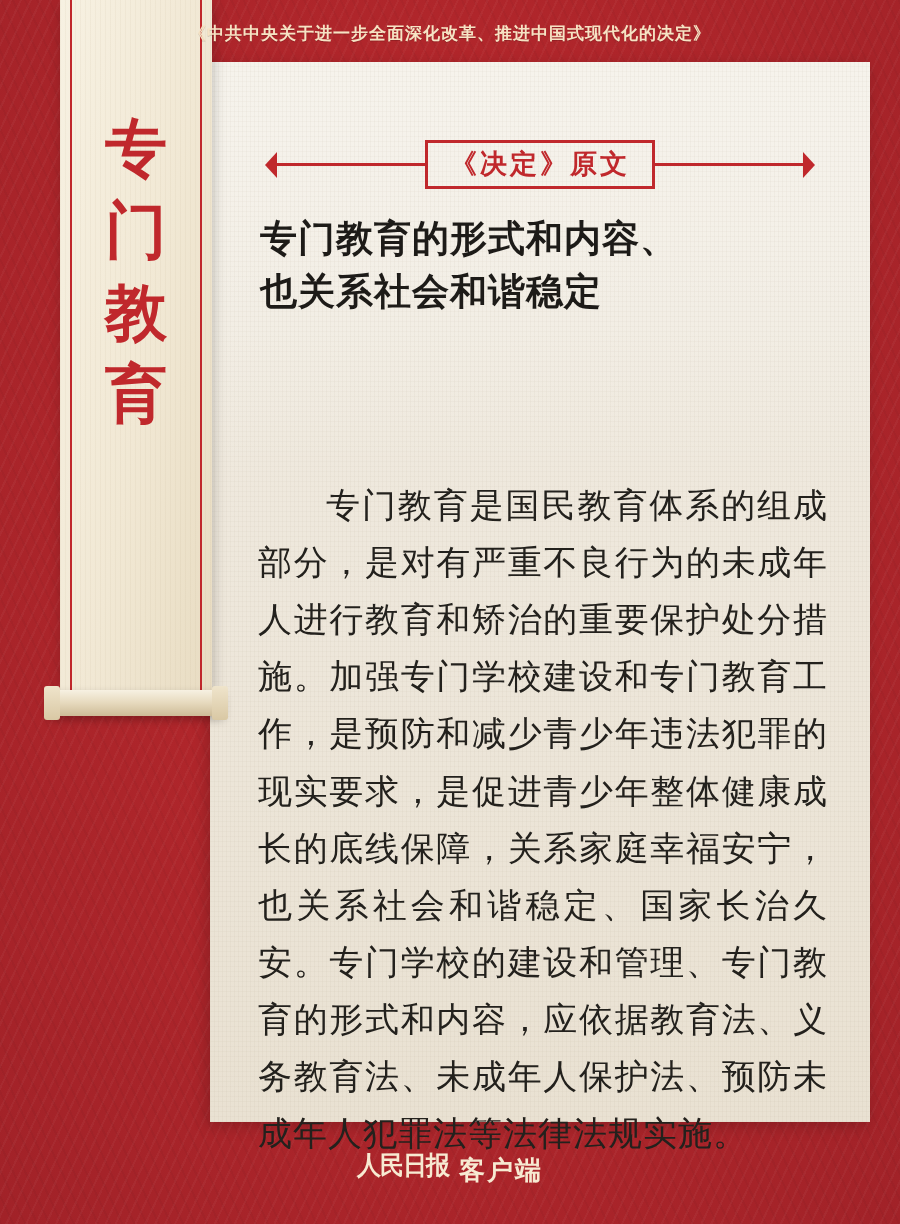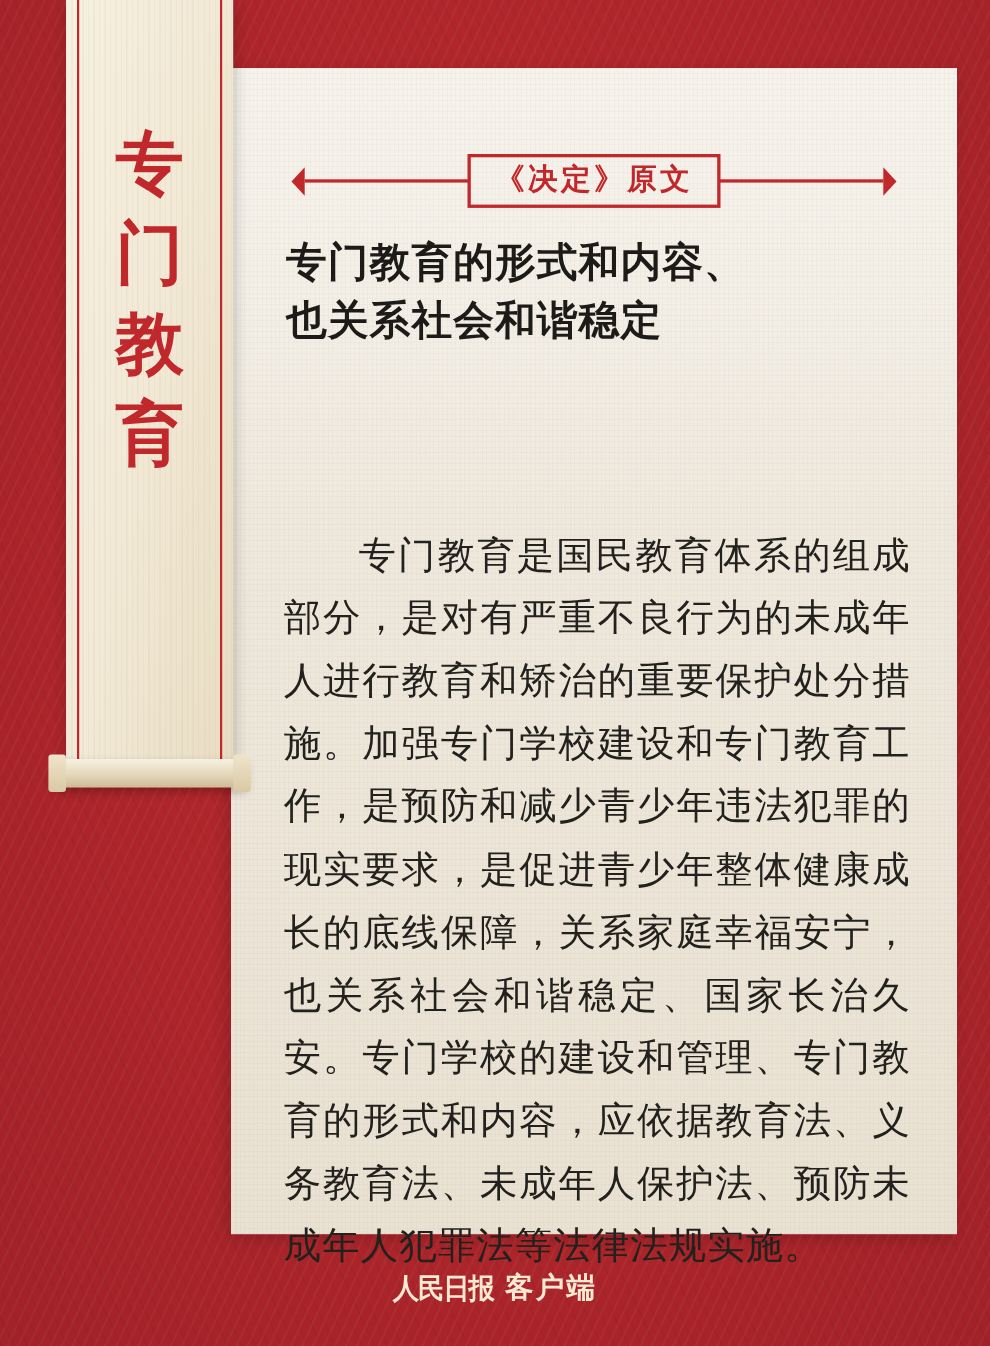--- a/index.html
+++ b/index.html
@@ -239,21 +239,21 @@
   .roller-cap.l { left: -4px; }
   .roller-cap.r { right: -4px; }
 
   
   .footer {
     position: absolute;
     left: 0;
     bottom: 36px;
     width: 900px;
     display: flex;
-    align-items: center;
+    align-items: flex-start;
     justify-content: center;
     gap: 10px;
     z-index: 9;
   }
   .rmrb-logo {
     display: inline-block;
     color: #f7ead2;
     font-size: 24px;
     font-weight: bold;
     letter-spacing: -1px;
@@ -267,20 +267,21 @@
     font-weight: bold;
     letter-spacing: 2px;
     font-family: "DejaVu Sans", "Liberation Sans", sans-serif;
   }
 </style>
 </head>
 <body>
 
 <div class="poster">
 
+  <div class="doc-header">《中共中央关于进一步全面深化改革、推进中国式现代化的决定》</div>
 
   <div class="paper">
     <div class="paper-wash"></div>
 
     <div class="paper-inner">
 
       <div class="ribbon-wrap first">
         <div class="ribbon-end l"></div>
         <div class="ribbon-line left"></div>
         <div class="ribbon-box">《决定》原文</div>

